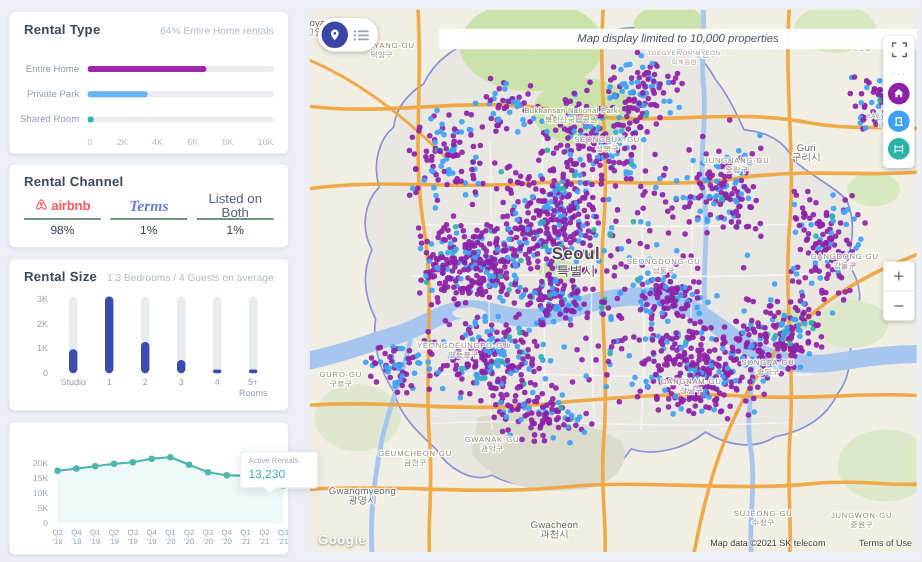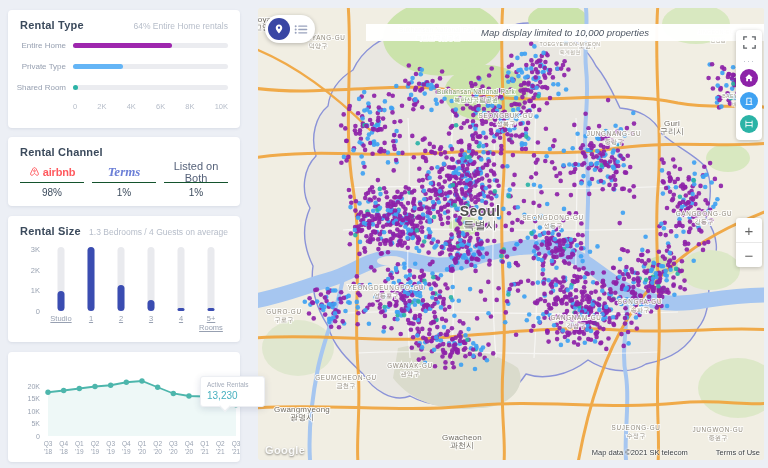--- a/index.html
+++ b/index.html
@@ -4,21 +4,21 @@
 <style>
   html,body{margin:0;padding:0;width:768px;height:468px;overflow:hidden;
     background:#eceff5;font-family:"Liberation Sans",sans-serif;position:relative;}
   .card{position:absolute;left:8px;width:232px;background:#fff;border-radius:4px;
     box-shadow:0 1px 3px rgba(40,60,100,.10);box-sizing:border-box;}
   .card-head{display:flex;justify-content:space-between;align-items:baseline;padding:9px 12px 0 12px;}
   .card-head h2{margin:0;font-size:11px;font-weight:bold;color:#3b4a5c;letter-spacing:.2px;}
   .card-head .sub{font-size:8.5px;color:#b6bdc9;}
   
   #card-rental-type{top:10px;height:118px;}
-  #type-rows{margin-top:4px;}
+  #type-rows{margin-top:16px;}
   .trow{display:flex;align-items:center;height:21px;padding-right:12px;}
   .trow .lbl{width:58px;flex:none;text-align:right;font-size:8px;color:#97a0b1;padding-right:7px;}
   .track{flex:1;height:5px;background:#ebecf0;border-radius:3px;position:relative;}
   .fill{position:absolute;left:0;top:0;height:5px;border-radius:3px;}
   #type-axis{margin:4px 12px 0 65px;display:flex;justify-content:space-between;
     font-size:7.5px;color:#b6bdc9;}
   
   #card-rental-channel{top:137px;height:69px;}
   .channels{display:flex;padding:5px 8px 0 8px;}
   .ch{flex:1;text-align:center;padding:0 4px;}
@@ -34,21 +34,21 @@
   #size-plot{position:relative;margin:10px 14px 0 38px;height:64px;}
   #size-bars{display:flex;height:64px;}
   .sbar{flex:1;position:relative;}
   .strack{position:absolute;left:50%;transform:translateX(-50%);top:0;bottom:0;width:7px;
     background:#e9eaee;border-radius:4px;}
   .sfill{position:absolute;left:0;bottom:0;width:7px;border-radius:4px;}
   #size-ylabels span{position:absolute;right:100%;margin-right:6px;font-size:7.5px;
     color:#9aa3b2;transform:translateY(50%);}
   #size-xlabels{display:flex;margin:3px 14px 0 38px;}
   #size-xlabels div{flex:1;text-align:center;font-size:7.5px;color:#97a0b1;
-    white-space:pre-line;line-height:1.25;text-decoration:underline;}
+    white-space:pre-line;line-height:1.25;}
   
   #card-rental-growth{top:352px;height:110px;}
   #growth-svg{position:absolute;left:0;top:26px;}
   .gtooltip{position:absolute;left:192px;top:24px;width:52px;background:#fff;
     border:1px solid #edeff3;border-radius:3px;box-shadow:0 2px 7px rgba(50,70,110,.16);
     padding:4px 5px 5px 6px;z-index:3;}
   .gtooltip:after{content:"";position:absolute;left:20px;bottom:-4px;width:7px;height:7px;
     background:#fff;transform:rotate(45deg);border-right:1px solid #edeff3;border-bottom:1px solid #edeff3;}
   .gtt-label{font-size:6.5px;color:#a5adbb;}
   .gtt-val{font-size:10px;color:#47b0bf;margin-top:2px;}
@@ -88,21 +88,21 @@
       <span class="sub">64% Entire Home rentals</span>
     </div>
     <div id="type-rows">
         <div class="trow">
           <span class="lbl">Entire Home</span>
           <div class="track">
             <div class="fill" style="width: 64%; background: rgb(158, 39, 174);"></div>
           </div>
         </div>
         <div class="trow">
-          <span class="lbl">Private Type</span>
+          <span class="lbl">Private Park</span>
           <div class="track">
             <div class="fill" style="width: 32%; background: rgb(100, 181, 246);"></div>
           </div>
         </div>
         <div class="trow">
           <span class="lbl">Shared Room</span>
           <div class="track">
             <div class="fill" style="width: 3.5%; background: rgb(43, 179, 166);"></div>
           </div>
         </div>

